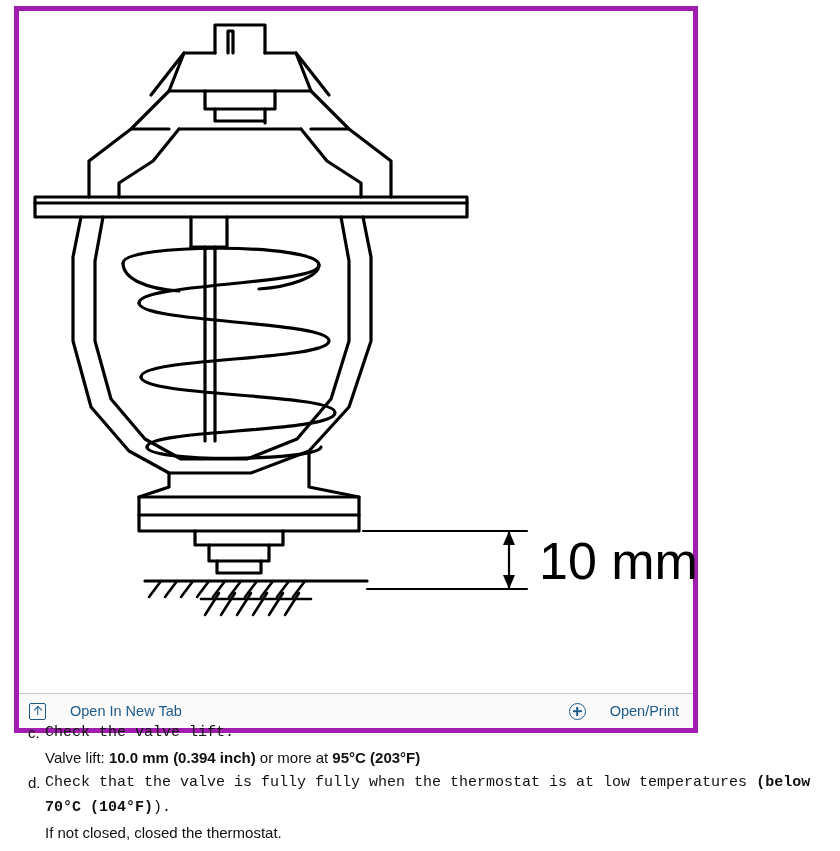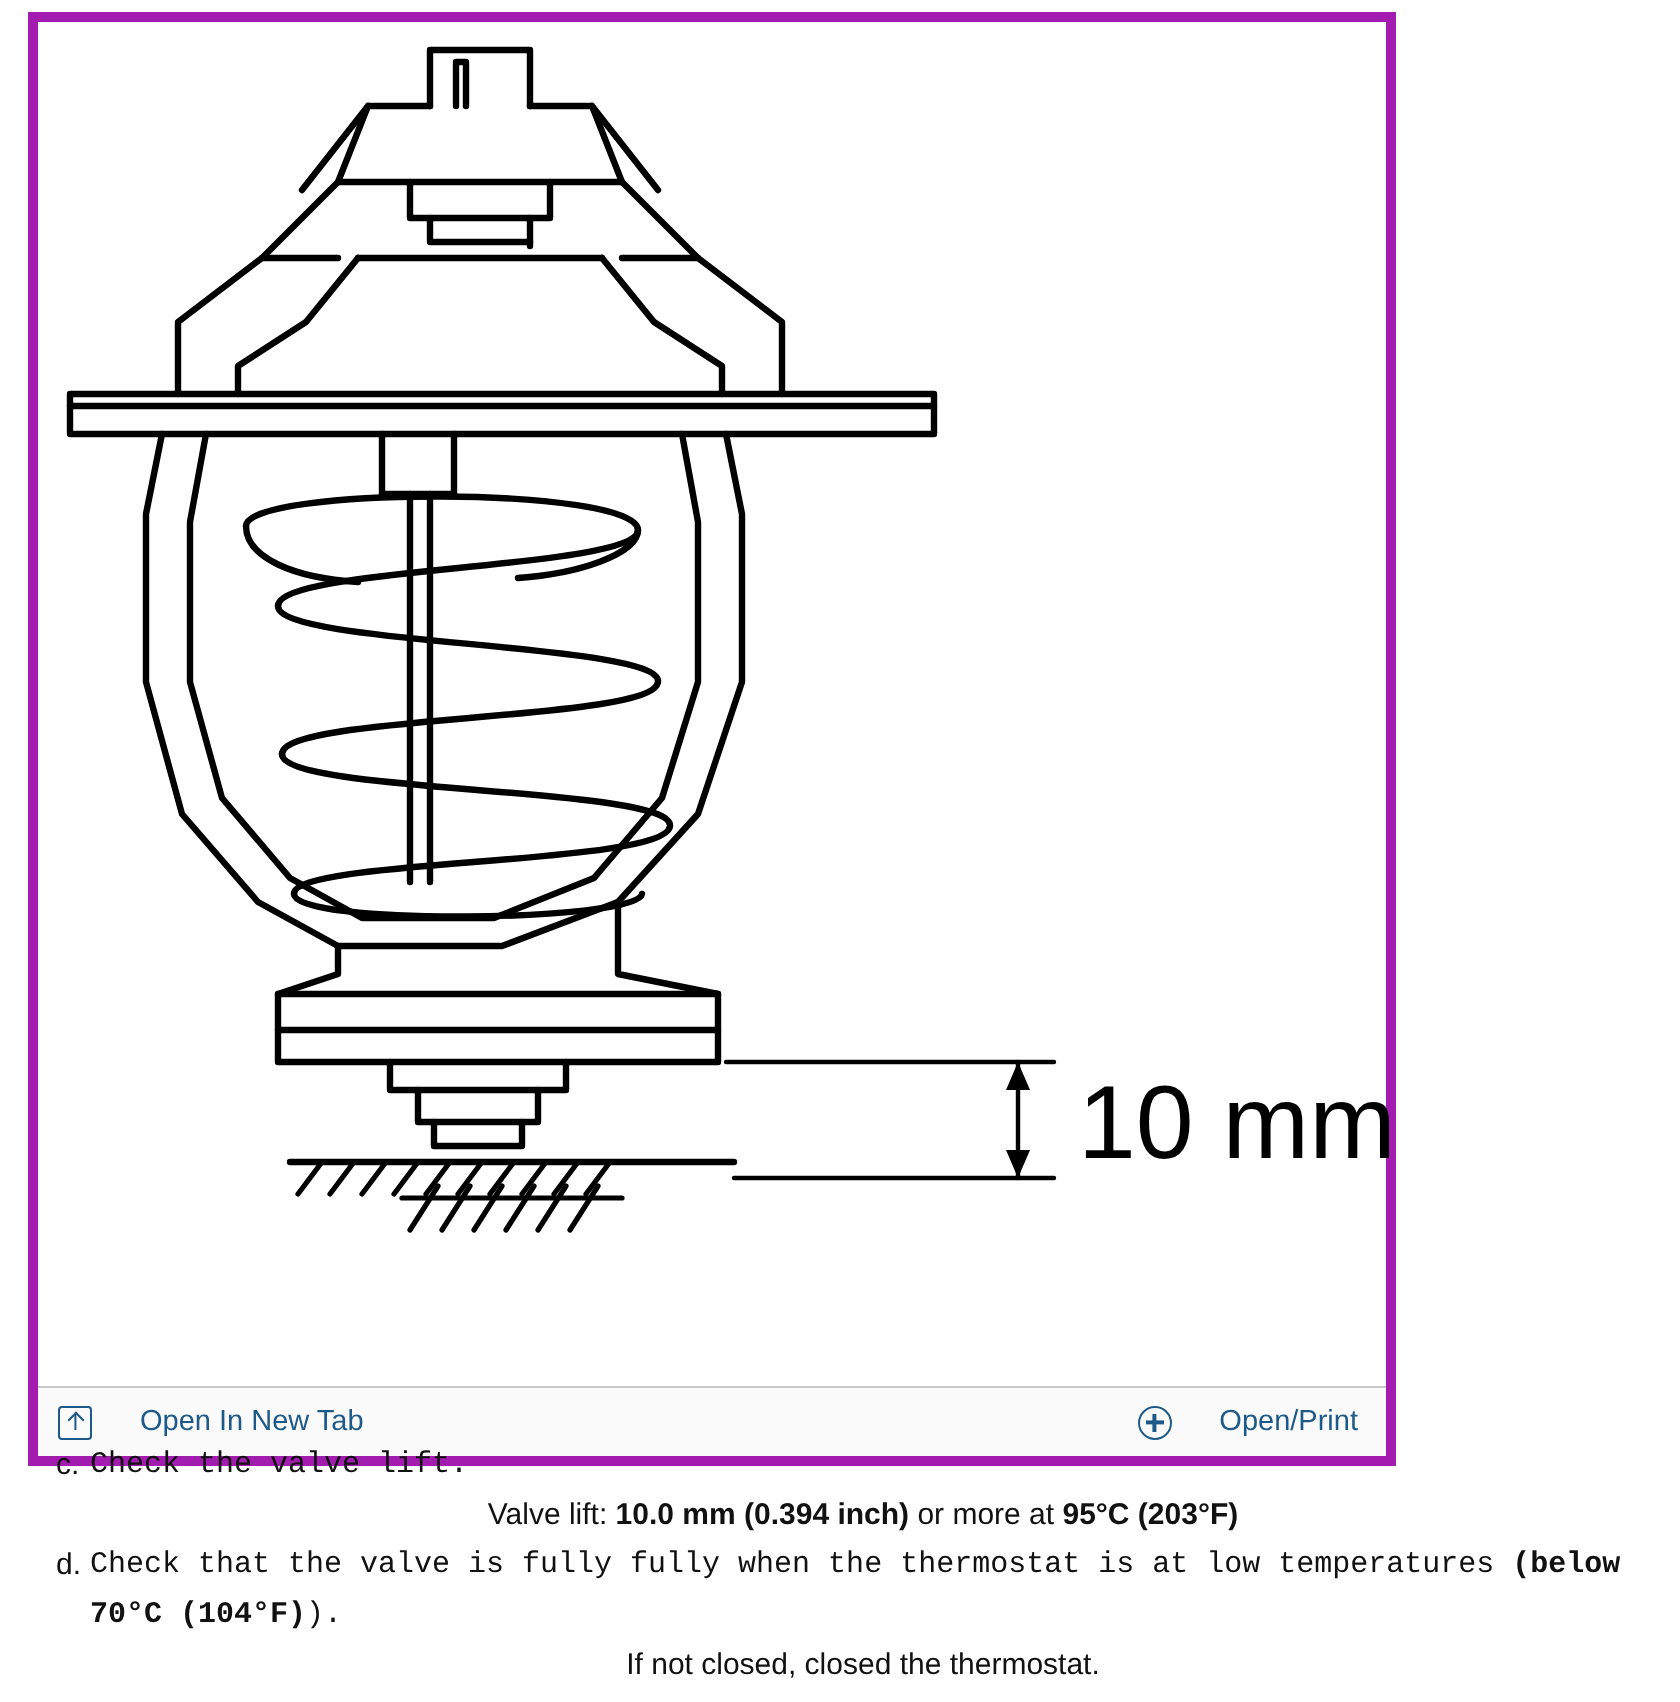--- a/index.html
+++ b/index.html
@@ -139,21 +139,20 @@
     display: flex;
     align-items: flex-start;
   }
   .step-marker {
     width: 17px;
     flex: 0 0 auto;
   }
   .step-text { flex: 1 1 auto; font-family: Liberation Mono, monospace; }
   .sub-line {
     margin-left: 17px;
-    text-align: center;
   }
   b { font-weight: bold; }
 </style>
 </head>
 <body>
 
 <div class="figure-panel">
 
   <div class="figure-canvas">
     <svg width="682" height="611" viewBox="0 0 682 611" xmlns="http://www.w3.org/2000/svg">

